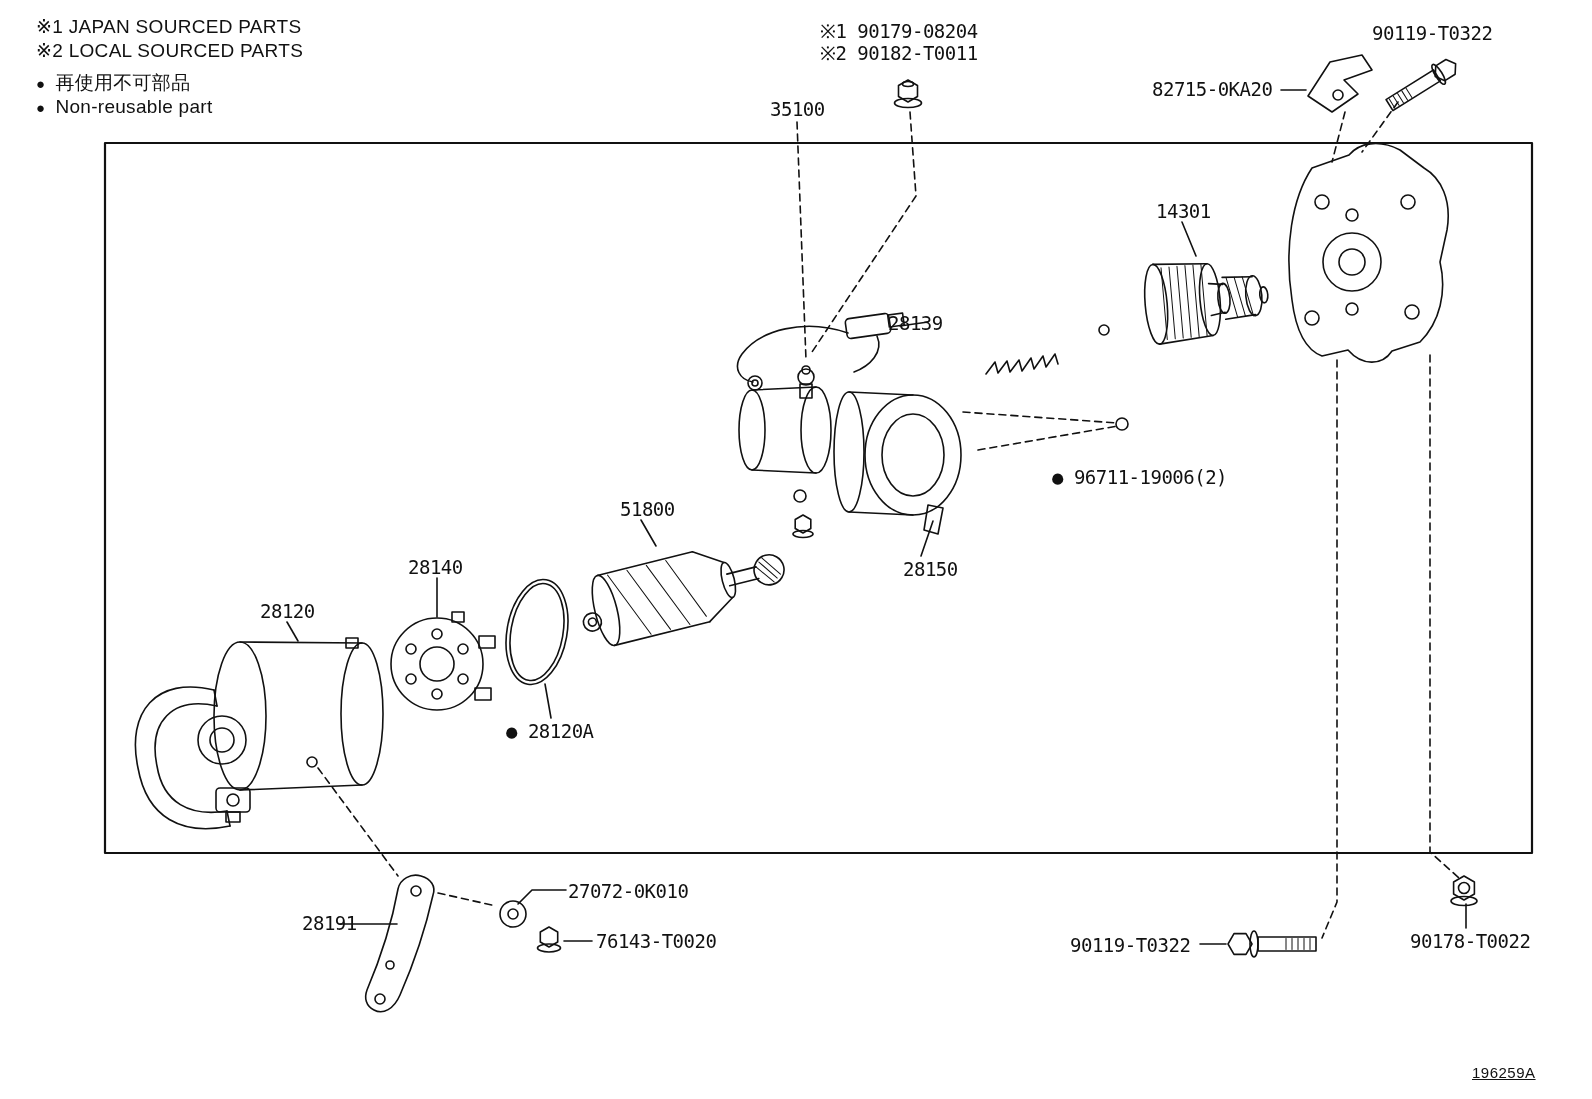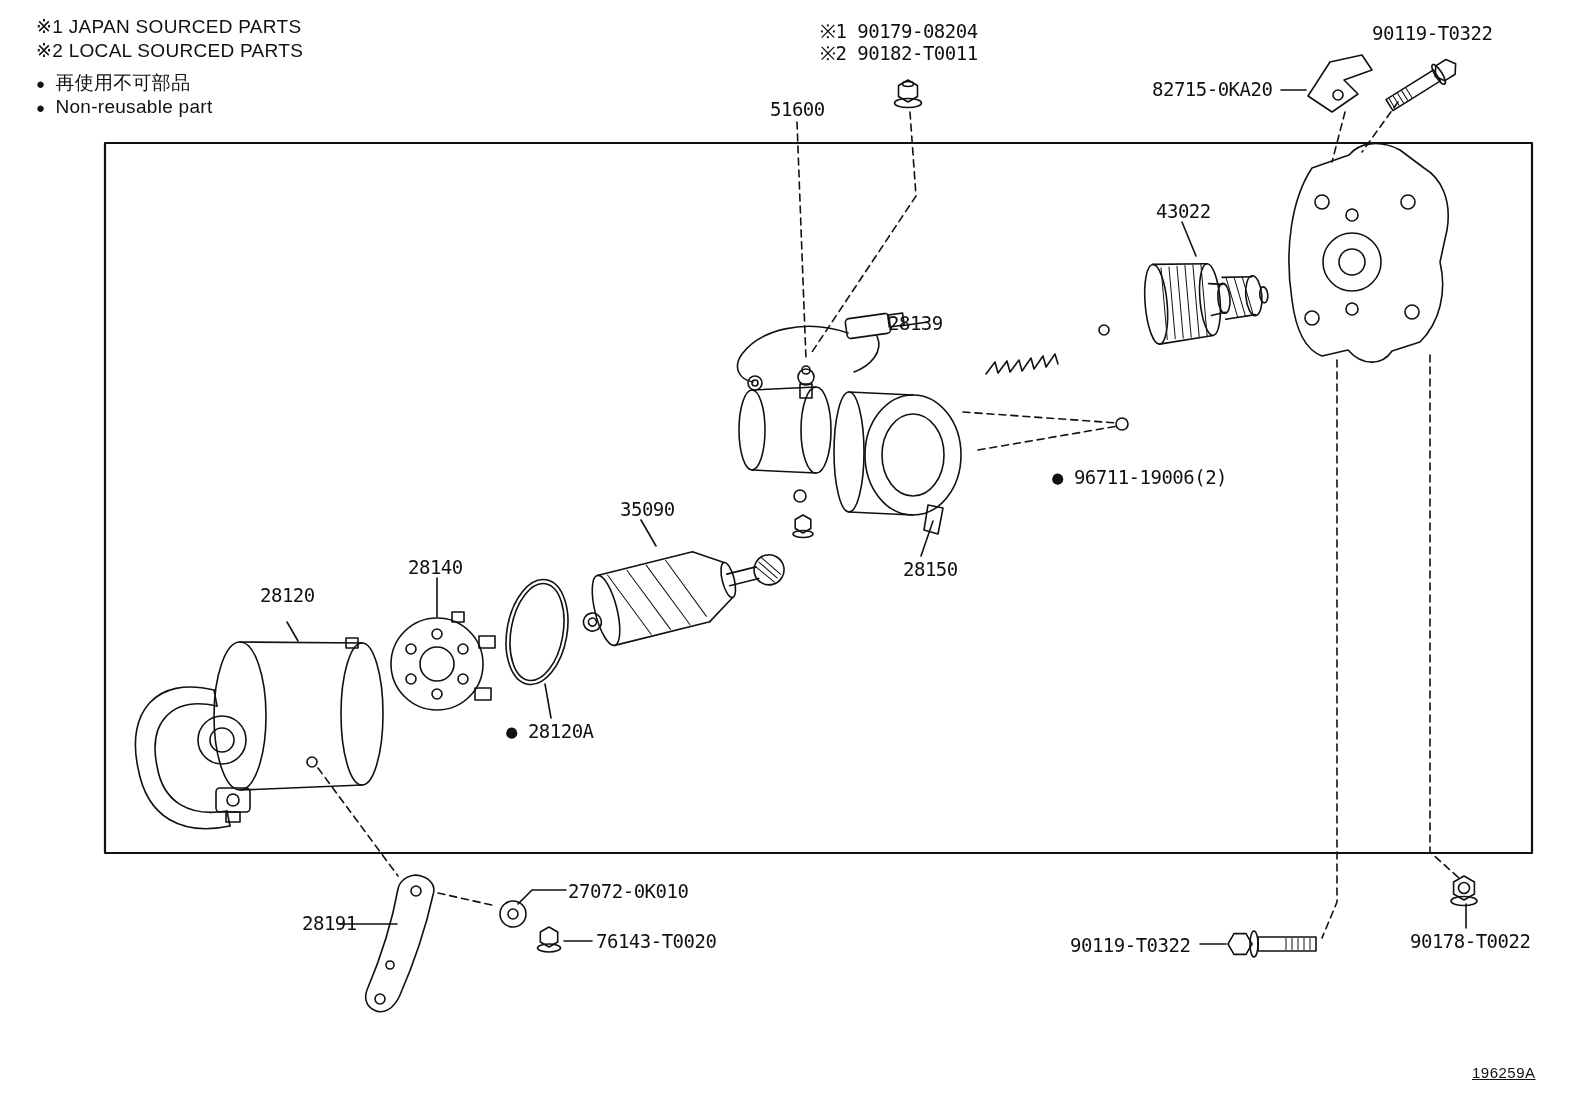--- a/index.html
+++ b/index.html
@@ -261,28 +261,28 @@
     <div class="legend-line">
       <span class="dot">●</span>
       <span>Non-reusable part</span>
     </div>
   </div>
 
   <div class="callout" style="left:820px; top:18px">※1 90179-08204</div>
   <div class="callout" style="left:820px; top:40px">※2 90182-T0011</div>
   <div class="callout" style="left:1372px; top:22px">90119-T0322</div>
   <div class="callout" style="left:1152px; top:78px">82715-0KA20</div>
-  <div class="callout" style="left:770px; top:98px">51600</div>
-  <div class="callout" style="left:1156px; top:200px">43022</div>
+  <div class="callout" style="left:770px; top:98px">35100</div>
+  <div class="callout" style="left:1156px; top:200px">14301</div>
   <div class="callout" style="left:888px; top:312px">28139</div>
   <div class="callout" style="left:1052px; top:466px">● 96711-19006(2)</div>
-  <div class="callout" style="left:620px; top:498px">35090</div>
+  <div class="callout" style="left:620px; top:498px">51800</div>
   <div class="callout" style="left:903px; top:558px">28150</div>
   <div class="callout" style="left:408px; top:556px">28140</div>
-  <div class="callout" style="left:260px; top:584px">28120</div>
+  <div class="callout" style="left:260px; top:600px">28120</div>
   <div class="callout" style="left:506px; top:720px">● 28120A</div>
   <div class="callout" style="left:302px; top:912px">28191</div>
   <div class="callout" style="left:568px; top:880px">27072-0K010</div>
   <div class="callout" style="left:596px; top:930px">76143-T0020</div>
   <div class="callout" style="left:1070px; top:934px">90119-T0322</div>
   <div class="callout" style="left:1410px; top:930px">90178-T0022</div>
 
   <div class="figure-id">196259A</div>
 </div>
 

